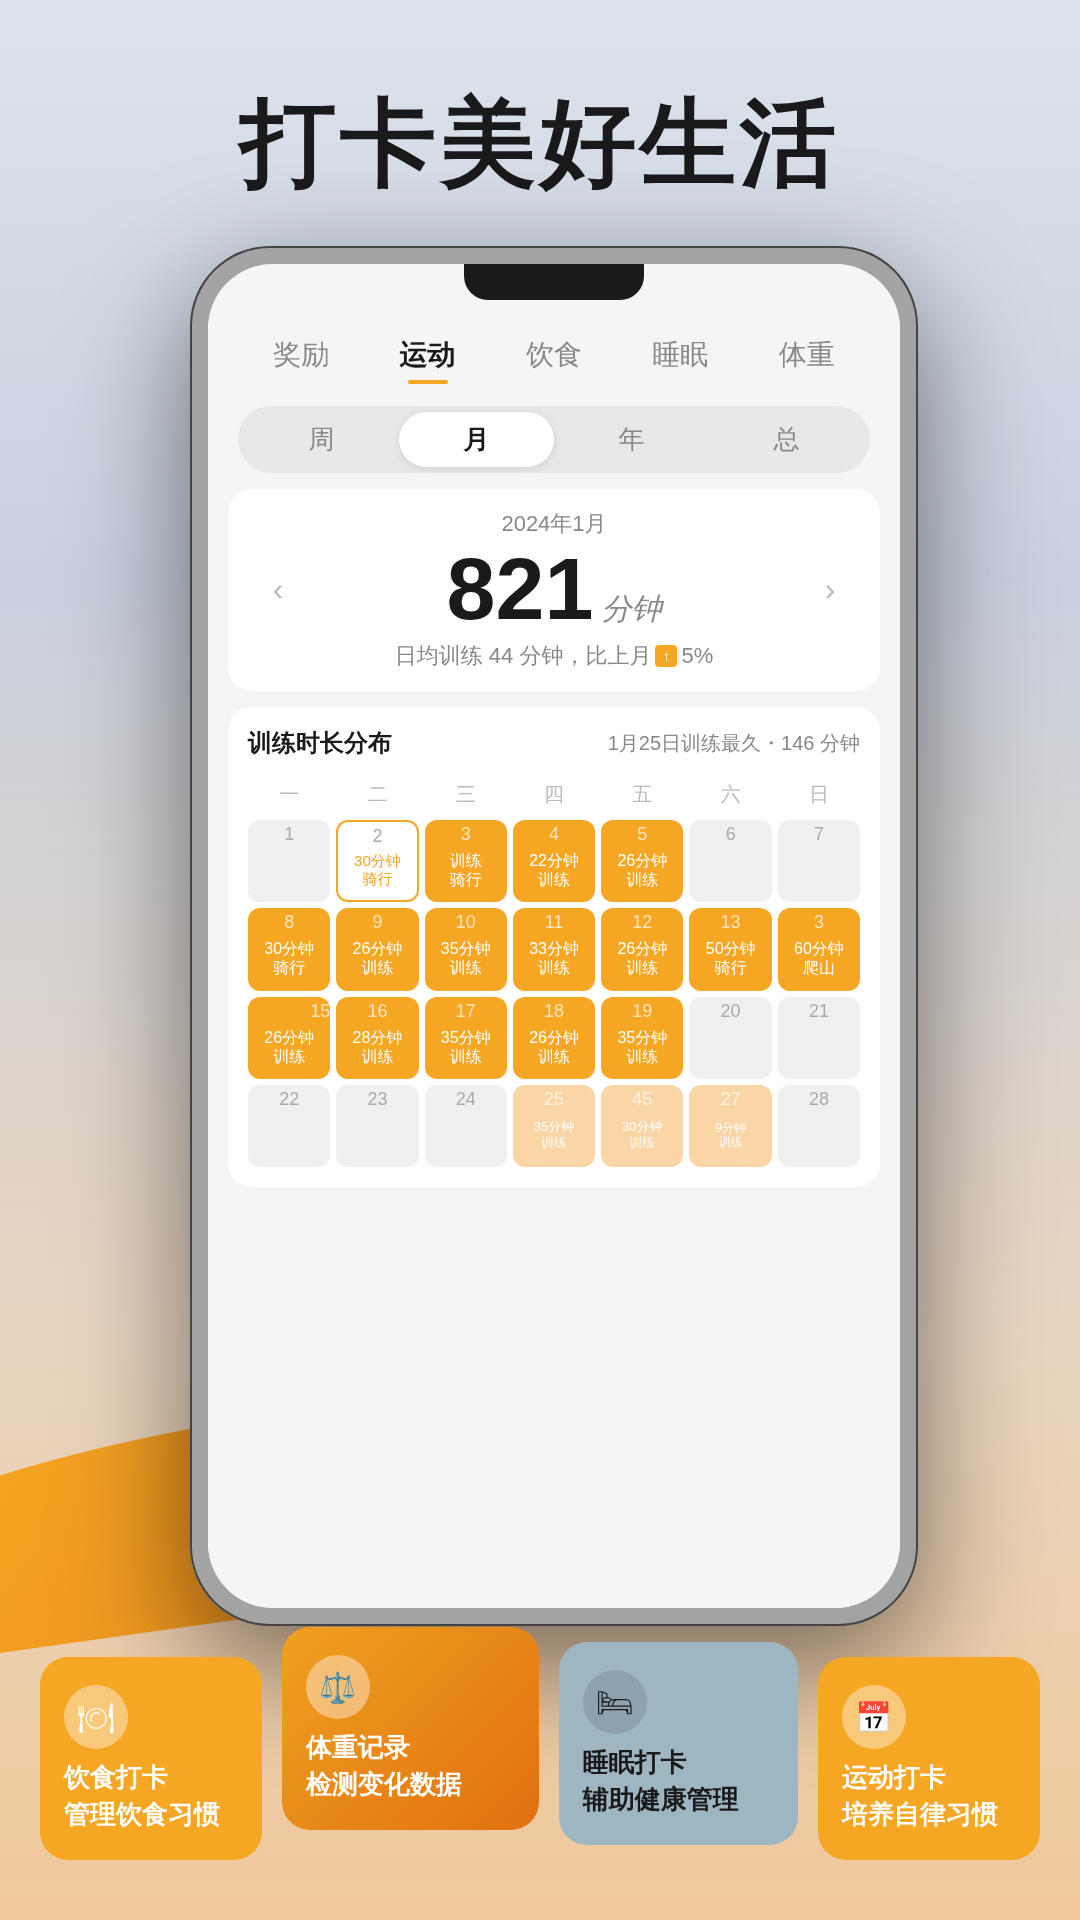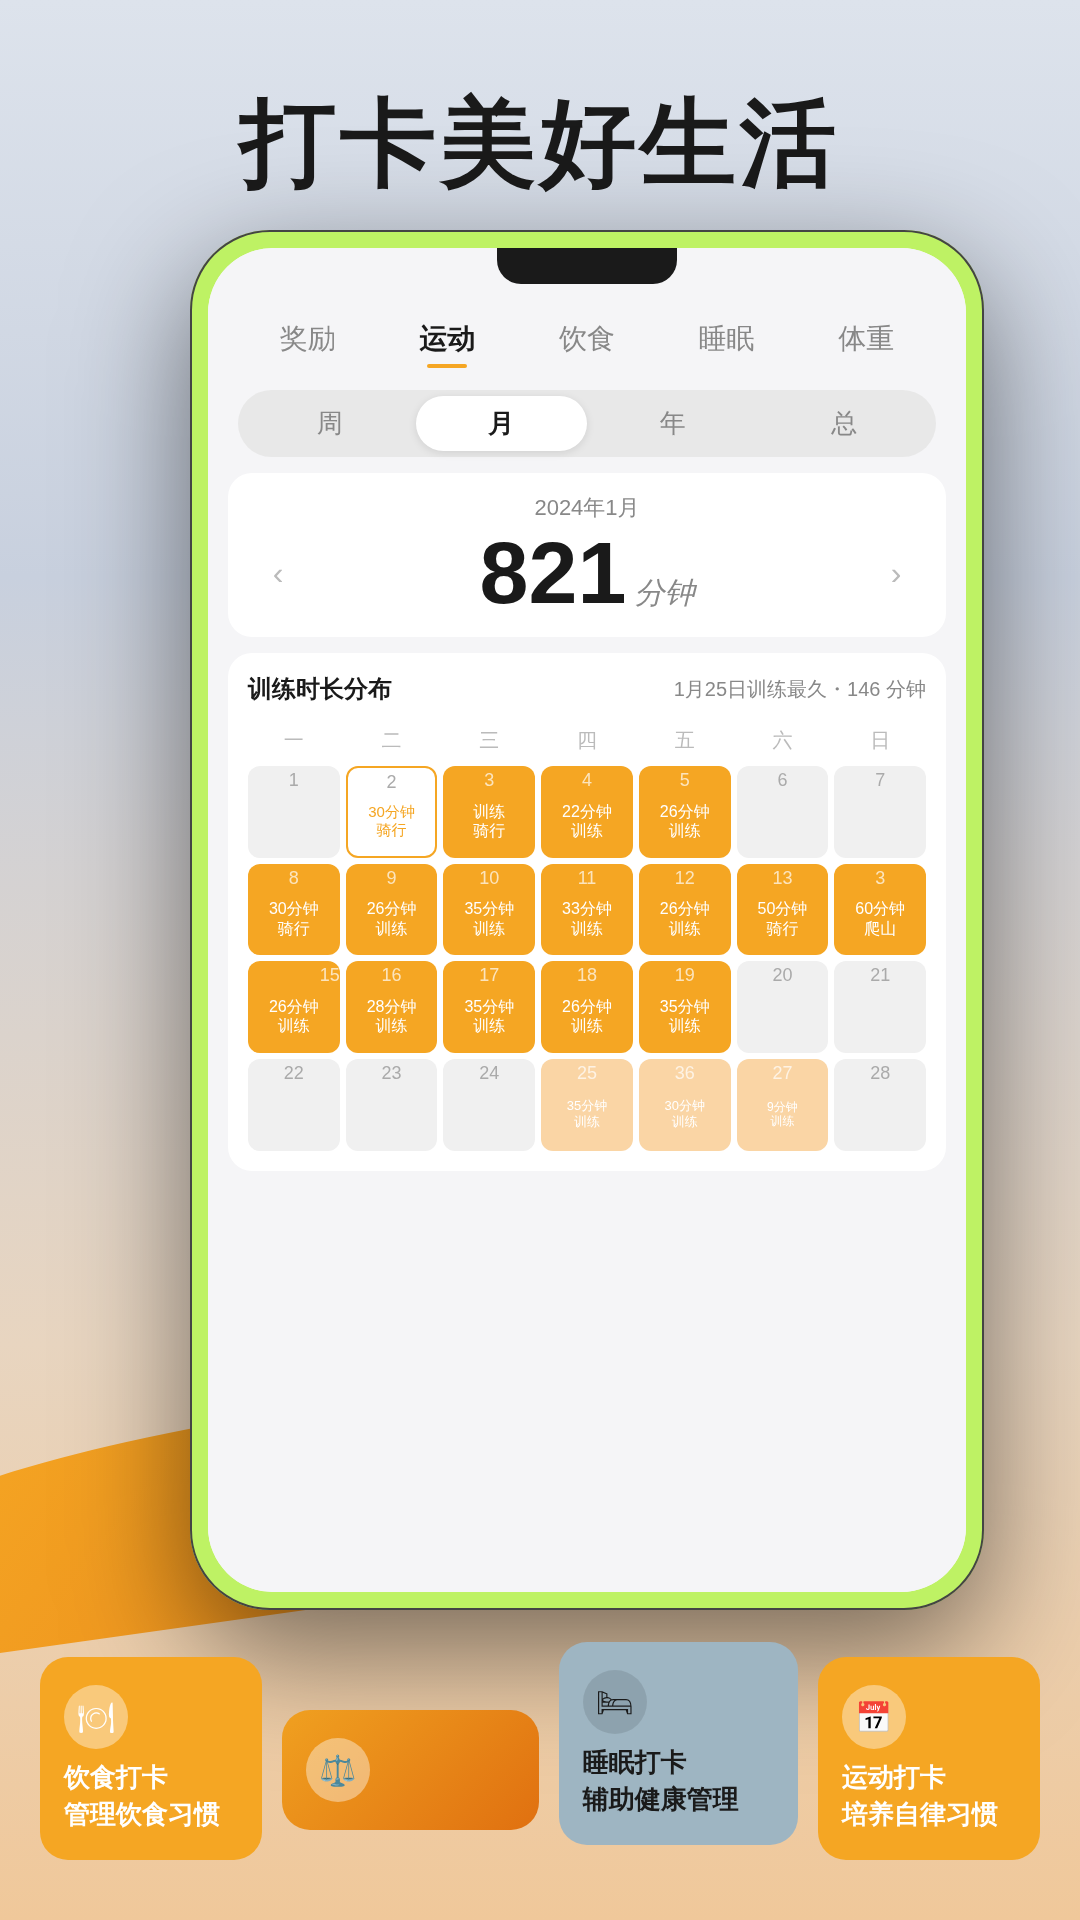--- a/index.html
+++ b/index.html
@@ -41,27 +41,28 @@
       width: 900px;
       height: 200px;
       background: linear-gradient(135deg, #f5a623 0%, #e8821a 100%);
       border-radius: 50% 50% 0 0 / 30% 30% 0 0;
       transform: rotate(-8deg);
       z-index: 5;
     }
 
     .phone-frame {
       position: relative;
-      width: 794px;
+      width: 728px;
       height: 1380px;
-      background: #bef264;
+      background: #a3a3a3;
       border-radius: 80px;
       padding: 18px;
       box-shadow: 0 40px 120px rgba(0,0,0,0.5), inset 0 0 0 2px #444;
       z-index: 10;
+      margin-top: 16px;
     }
 
     .phone-screen {
       width: 100%;
       height: 100%;
       background: #f5f5f7;
       border-radius: 65px;
       overflow: hidden;
       position: relative;
     }
@@ -346,20 +347,25 @@
 
         <div class="stats-section">
           <div class="stats-date">2024年1月</div>
           <div class="stats-main">
             <div class="stats-nav">‹</div>
             <div class="stats-value-wrapper">
               <span class="stats-number">821</span><span class="stats-unit">分钟</span>
             </div>
             <div class="stats-nav">›</div>
           </div>
+          <div class="stats-sub">
+            <span>日均训练 44 分钟，比上月</span>
+            <span class="stats-up-icon">↑</span>
+            <span>5%</span>
+          </div>
         </div>
 
         <div class="calendar-section">
           <div class="calendar-header">
             <div class="calendar-title">训练时长分布</div>
             <div class="calendar-subtitle">1月25日训练最久・146 分钟</div>
           </div>
           <div class="calendar-grid">
 
             <div class="day-header">一</div>
@@ -459,21 +465,21 @@
                 <span class="day-num">23</span>
               </div>
             <div class="day-cell gray-bg">
                 <span class="day-num">24</span>
               </div>
             <div class="day-cell light-orange-bg">
               <span class="day-num" style="color:rgba(255,255,255,0.7);">25</span>
               <span class="day-label" style="font-size:13px;">35分钟<br>训练</span>
             </div>
             <div class="day-cell light-orange-bg">
-              <span class="day-num" style="color:rgba(255,255,255,0.7);">36</span>
+              <span class="day-num" style="color:rgba(255,255,255,0.7);">45</span>
               <span class="day-label" style="font-size:13px;">30分钟<br>训练</span>
             </div>
             <div class="day-cell light-orange-bg">
               <span class="day-num" style="color:rgba(255,255,255,0.7);">27</span>
               <span class="day-label" style="font-size:12px;">9分钟<br>训练</span>
             </div>
             <div class="day-cell gray-bg">
                 <span class="day-num">28</span>
               </div>
           </div>
@@ -486,20 +492,21 @@
 
 <div class="bottom-cards">
 
   <div class="card" style="background:#f5a623; flex:1; color:white; border-radius:28px; padding:28px 24px 28px; display:flex; flex-direction:column; gap:10px;">
     <div class="card-icon-circle icon-white-bg">🍽</div>
     <div class="card-text" style="font-size:26px; font-weight:700; line-height:1.4; color:white;">饮食打卡<br>管理饮食习惯</div>
   </div>
 
   <div class="card" style="background: linear-gradient(135deg, #f0a020 0%, #e07010 100%); flex:1.2; color:white; border-radius:28px; padding:28px 24px 28px; display:flex; flex-direction:column; gap:10px; transform:translateY(-30px);">
     <div class="card-icon-circle icon-white-bg">⚖️</div>
+    <div class="card-text" style="font-size:26px; font-weight:700; line-height:1.4; color:white;">体重记录<br>检测变化数据</div>
   </div>
 
   <div class="card" style="background:#9eb5c2; flex:1.1; color:#1a1a1a; border-radius:28px; padding:28px 24px 28px; display:flex; flex-direction:column; gap:10px; transform:translateY(-15px);">
     <div class="card-icon-circle icon-dark-bg" style="font-size:30px;">🛏</div>
     <div class="card-text" style="font-size:26px; font-weight:700; line-height:1.4; color:#1a1a1a;">睡眠打卡<br>辅助健康管理</div>
   </div>
 
   <div class="card" style="background:#f5a623; flex:1; color:white; border-radius:28px; padding:28px 24px 28px; display:flex; flex-direction:column; gap:10px;">
     <div class="card-icon-circle icon-white-bg">📅</div>
     <div class="card-text" style="font-size:26px; font-weight:700; line-height:1.4; color:white;">运动打卡<br>培养自律习惯</div>

